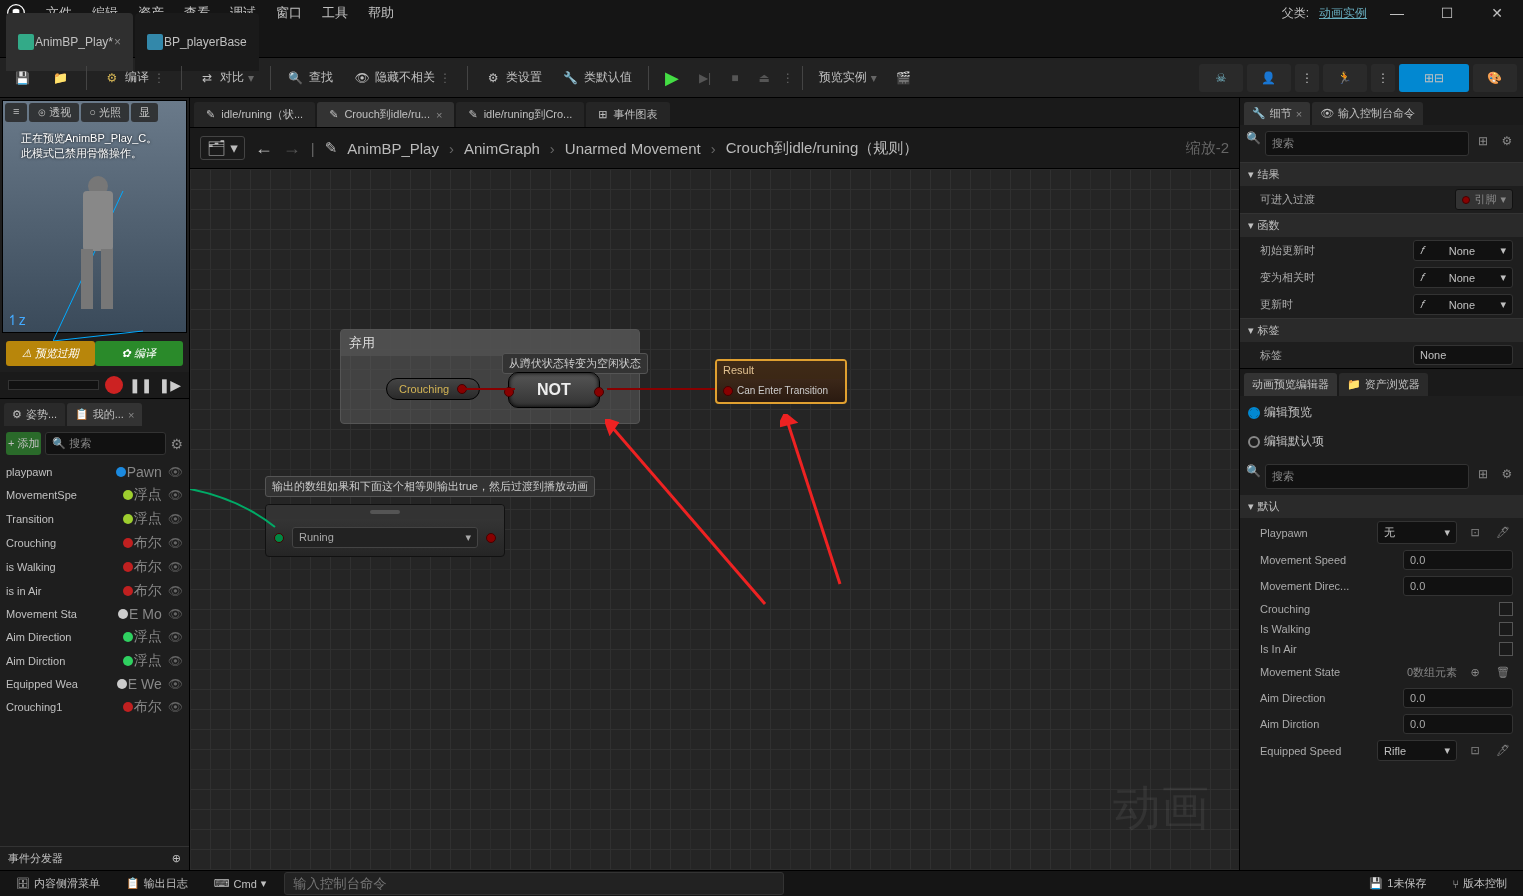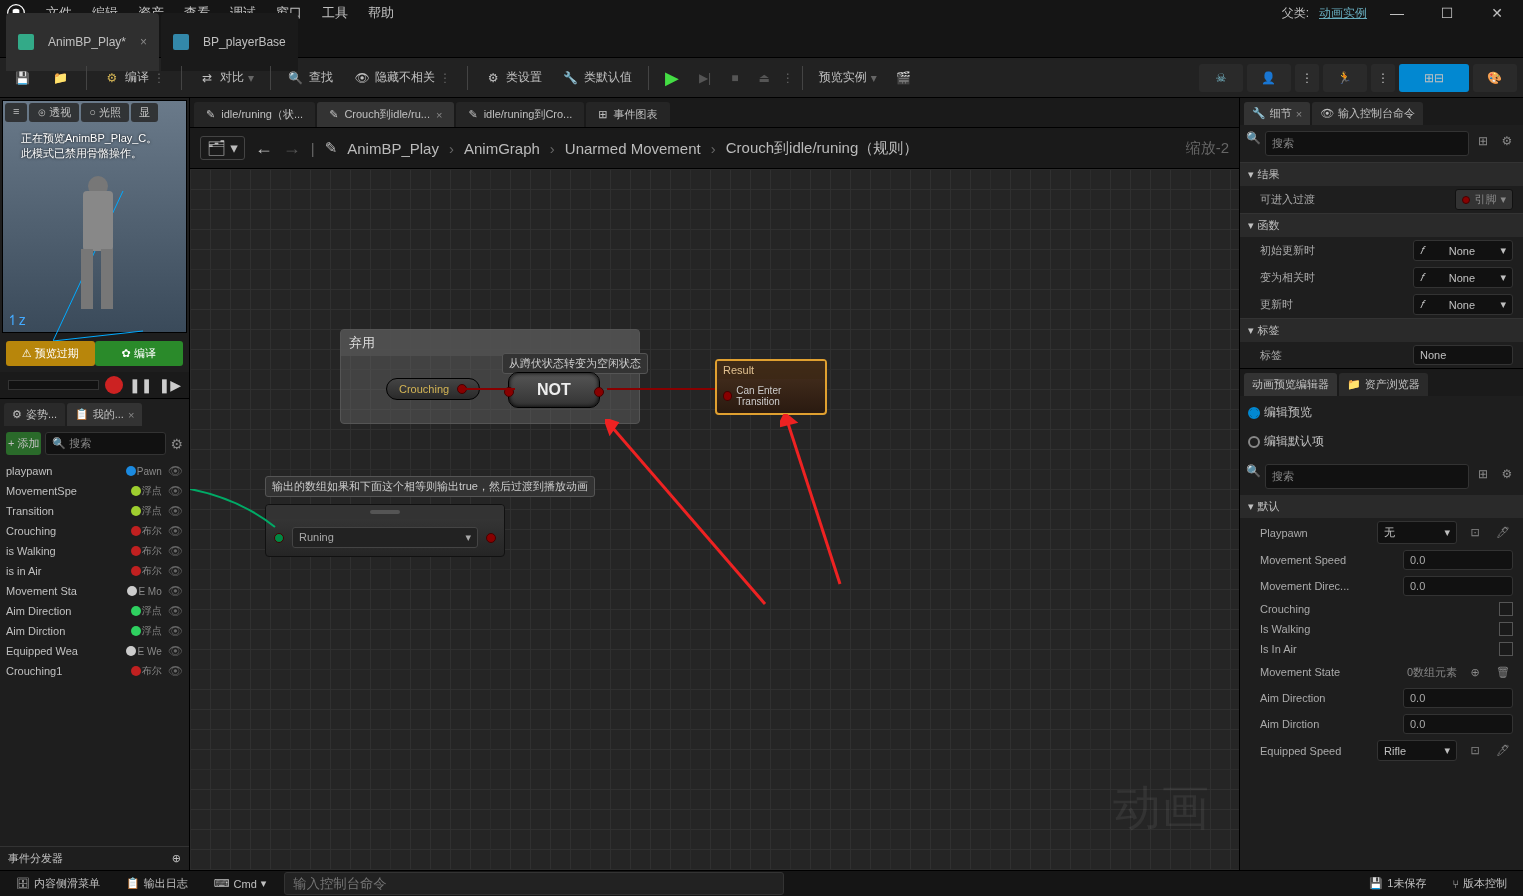--- a/index.html
+++ b/index.html
@@ -7,21 +7,21 @@
 
 
 .titlebar { height: 26px; background: #151515; display: flex; align-items: center; padding: 8px 6px; }
 .ue-logo { width: 20px; height: 20px; margin-right: 10px; }
 .menu-item { padding: 4px 10px; cursor: pointer; font-size: 13px; }
 .titlebar-right { margin-left: auto; display: flex; align-items: center; gap: 10px; }
 .win-btn { width: 40px; text-align: center; font-size: 14px; cursor: pointer; }
 
 
 .filetabs { height: 32px; background: #151515; display: flex; align-items: center; padding: 0 6px; border-bottom: 1px solid #000; }
-.filetab { display: flex; align-items: center; gap: 14px; padding: 21px 12px; background: #242424; margin-right: 2px; border-radius: 4px 4px 0 0; cursor: pointer; }
+.filetab { display: flex; align-items: center; gap: 1px; padding: 21px 12px; background: #242424; margin-right: 2px; border-radius: 4px 4px 0 0; cursor: pointer; }
 .filetab.active { background: #2f2f2f; }
 .filetab-icon { width: 16px; height: 16px; background: #3a8; border-radius: 2px; }
 .close-x { color: #888; cursor: pointer; }
 
 
 .toolbar { height: 40px; background: #222; display: flex; align-items: center; padding: 0 6px; gap: 4px; border-bottom: 1px solid #000; }
 .tb-btn { display: flex; align-items: center; gap: 4px; padding: 4px 8px; border-radius: 3px; cursor: pointer; }
 .tb-sep { width: 1px; height: 24px; background: #444; margin: 0 4px; }
 .tb-icon { width: 18px; height: 18px; display: inline-flex; align-items: center; justify-content: center; }
 .play-btn { color: #4d4; font-size: 18px; }
@@ -34,59 +34,59 @@
 .left-panel { width: 190px; background: #1e1e1e; display: flex; flex-direction: column; border-right: 1px solid #000; }
 .preview-block { flex: 0 0 300px; display: flex; flex-direction: column; }
 .viewport { flex: 1; background: linear-gradient(#6a7a8a, #3a4a5a); position: relative; margin: 2px; border: 1px solid #000; }
 .viewport-tabs { position: absolute; top: 0; left: 0; right: 0; display: flex; gap: 2px; padding: 2px; }
 .vp-pill { background: rgba(40,40,40,0.85); padding: 2px 8px; border-radius: 3px; font-size: 11px; cursor: pointer; }
 .vp-overlay { position: absolute; top: 30px; left: 18px; font-size: 11px; color: #fff; text-shadow: 0 0 3px #000; line-height: 1.4; }
 .vp-char { position: absolute; top: 70px; left: 50px; width: 90px; height: 170px; }
 .vp-body { position: absolute; top: 20px; left: 30px; width: 30px; height: 60px; background: #888; border-radius: 4px; }
 .vp-head { position: absolute; top: 5px; left: 35px; width: 20px; height: 20px; background: #777; border-radius: 50%; }
 .vp-leg { position: absolute; top: 78px; width: 12px; height: 60px; background: #777; }
-.vp-buttons { display: flex; padding: 6px; }
+.vp-buttons { display: flex; padding: 6px; font-style: italic; }
 .vp-btn { flex: 1; padding: 5px; text-align: center; border-radius: 3px; cursor: pointer; font-size: 11px; }
 .vp-btn.y { background: #b8860b; color: #fff; }
 .vp-btn.g { background: #2a8a2a; color: #fff; }
 .playback { display: flex; align-items: center; justify-content: flex-end; gap: 6px; padding: 4px 8px; background: #1a1a1a; }
 .rec-btn { width: 18px; height: 18px; border-radius: 50%; background: #c22; cursor: pointer; }
 
 .pose-panel { flex: 1; display: flex; flex-direction: column; border-top: 1px solid #000; }
 .pose-tabs { display: flex; padding: 4px 4px 0 4px; gap: 2px; }
 .pose-tab { padding: 4px 8px; background: #2a2a2a; border-radius: 3px 3px 0 0; font-size: 11px; cursor: pointer; display: flex; align-items: center; gap: 4px; }
 .pose-tab.active { background: #333; }
 .pose-tools { display: flex; gap: 4px; padding: 6px; align-items: center; }
 .add-btn { background: #2a6a2a; padding: 4px 2px; border-radius: 3px; cursor: pointer; font-size: 11px; }
 .search-box { flex: 1; background: #111; border: 1px solid #333; padding: 3px 20px 3px 6px; border-radius: 3px; font-size: 11px; color: #888; position: relative; }
 .var-list { flex: 1; overflow-y: auto; }
 .var-row { display: flex; align-items: center; padding: 3px 6px; gap: 6px; cursor: pointer; font-size: 11px; }
 .var-name { flex: 1; white-space: nowrap; overflow: hidden; text-overflow: ellipsis; }
-.var-type { display: flex; align-items: center; gap: 1px; font-size: 10px; color: #888; }
+.var-type { display: flex; align-items: center; gap: 1px; font-size: 14px; color: #888; }
 .type-pill { width: 10px; height: 10px; border-radius: 5px; }
 .eye-icon { color: #666; font-size: 12px; }
 .dispatcher { padding: 4px 8px; font-size: 11px; border-top: 1px solid #333; display: flex; justify-content: space-between; align-items: center; }
 
 .graph-panel { flex: 1; display: flex; flex-direction: column; background: #1e1e1e; }
 .graph-tabs { display: flex; padding: 4px 4px 0 4px; gap: 2px; background: #1a1a1a; border-bottom: 1px solid #000; }
 .gtab { padding: 5px 12px; background: #252525; border-radius: 3px 3px 0 0; cursor: pointer; display: flex; align-items: center; gap: 6px; font-size: 11px; }
 .gtab.active { background: #333; }
 .breadcrumb { display: flex; align-items: center; padding: 8px 10px; gap: 10px; background: #1a1a1a; border-bottom: 1px solid #000; font-size: 15px; color: #bbb; }
 .bc-item { cursor: pointer; }
 .bc-sep { color: #666; }
 .graph-canvas { flex: 1; position: relative; background: #252525;
   background-image: linear-gradient(#2c2c2c 1px, transparent 1px), linear-gradient(90deg, #2c2c2c 1px, transparent 1px),
                     linear-gradient(#303030 1px, transparent 1px), linear-gradient(90deg, #303030 1px, transparent 1px);
   background-size: 100px 100px, 100px 100px, 20px 20px, 20px 20px; overflow: hidden; }
 
 .node-comment { position: absolute; background: rgba(120,120,120,0.35); border: 1px solid #555; border-radius: 4px; }
 .node-comment-title { background: rgba(80,80,80,0.9); padding: 4px 8px; font-size: 13px; color: #ddd; }
 .node-var { position: absolute; background: linear-gradient(#444, #2a2a2a); border: 1px solid #000; border-radius: 12px; padding: 4px 12px; color: #d4b555; font-size: 11px; display: flex; align-items: center; }
 .node-not { position: absolute; background: linear-gradient(#555, #333); border: 1px solid #000; border-radius: 10px; padding: 8px 28px; color: #eee; font-size: 16px; font-weight: bold; box-shadow: inset 0 0 4px #000; }
-.node-result { position: absolute; background: linear-gradient(#4a3220, #2a1a10); border: 2px solid #e0a030; border-radius: 4px; width: 112px; }
+.node-result { position: absolute; background: linear-gradient(#4a3220, #2a1a10); border: 2px solid #e0a030; border-radius: 4px; width: 132px; }
 .node-result-hdr { background: rgba(60,40,20,0.7); padding: 3px 6px; font-size: 11px; color: #e0c090; }
 .node-result-body { padding: 6px; font-size: 10px; color: #ccc; display: flex; align-items: center; gap: 4px; }
 .pin { width: 10px; height: 10px; border-radius: 50%; background: #800; border: 1px solid #400; display: inline-block; }
 .tooltip-box { position: absolute; background: #333; border: 1px solid #555; padding: 2px 6px; font-size: 11px; color: #ccc; border-radius: 3px; }
 .watermark { position: absolute; bottom: 30px; right: 30px; font-size: 48px; color: rgba(180,180,180,0.1); font-weight: 300; }
 .arrow { position: absolute; stroke: #e22; stroke-width: 3; fill: #e22; }
 
 .node2 { position: absolute; background: linear-gradient(#3a3a3a, #252525); border: 1px solid #111; border-radius: 4px; width: 240px; }
 .node2-body { padding: 8px; display: flex; align-items: center; gap: 8px; }
 .node2-select { flex: 1; background: #222; border: 1px solid #444; padding: 3px 6px; font-size: 11px; color: #aaa; border-radius: 3px; display: flex; justify-content: space-between; }

